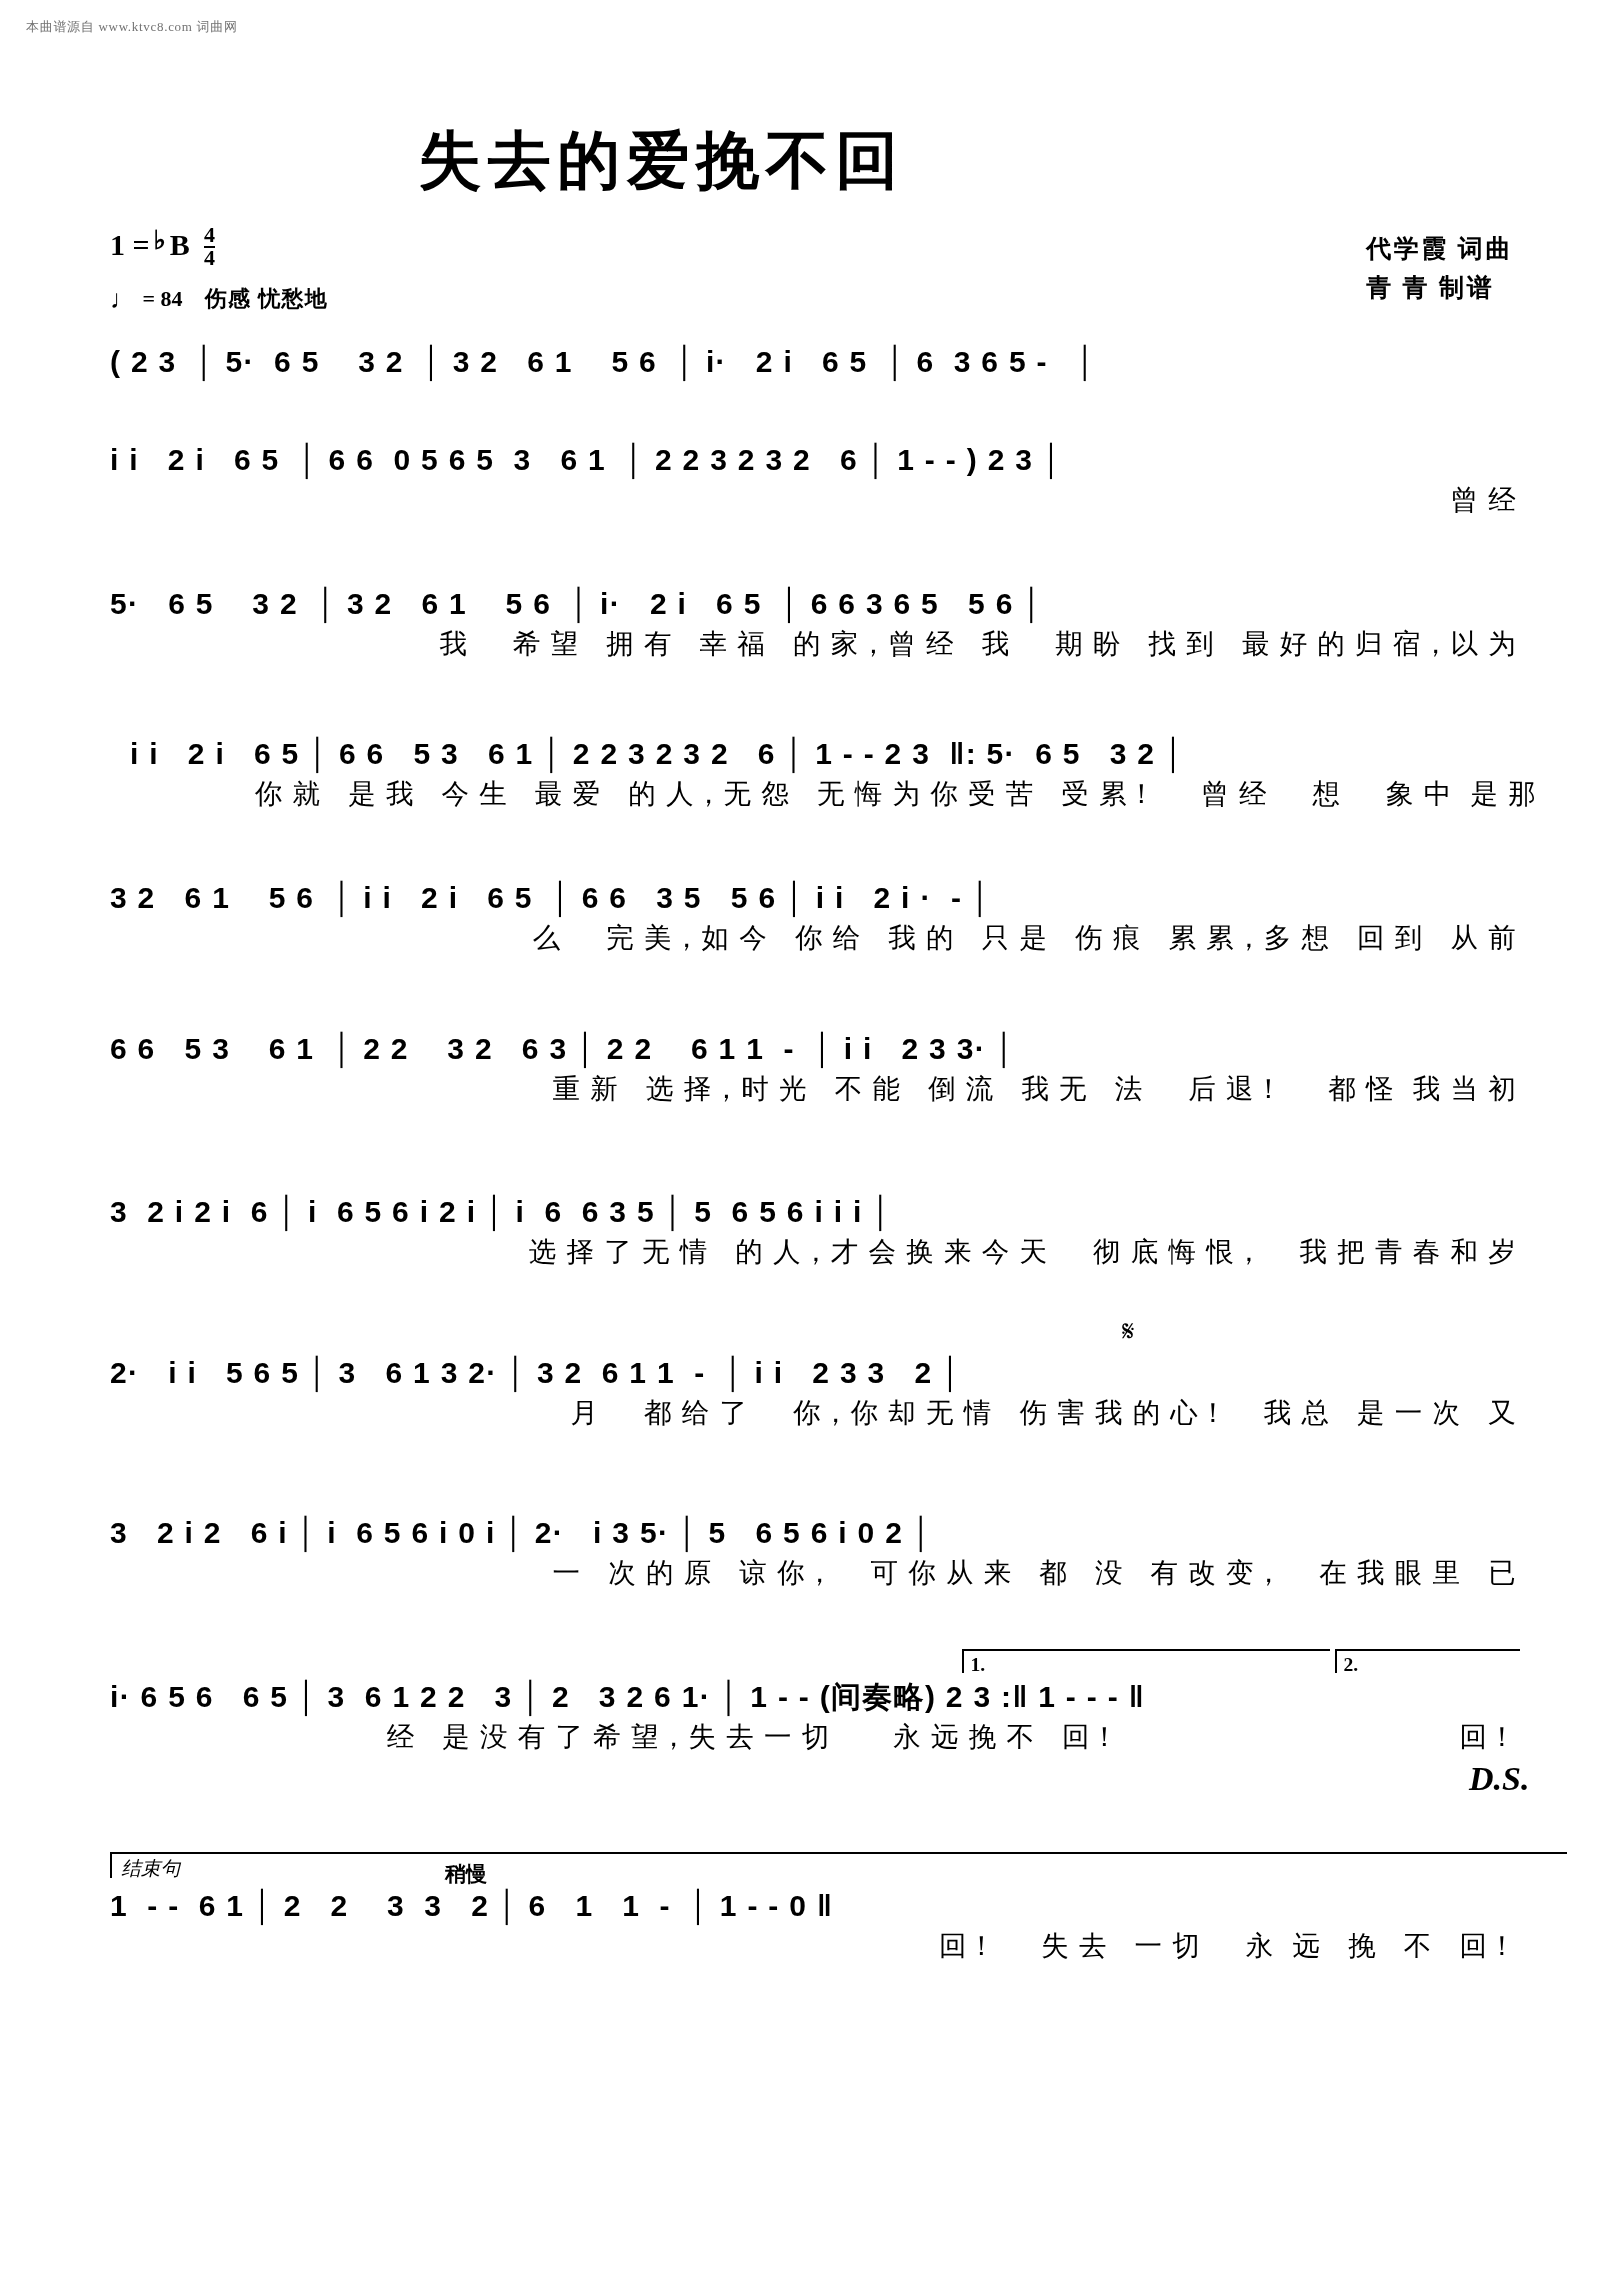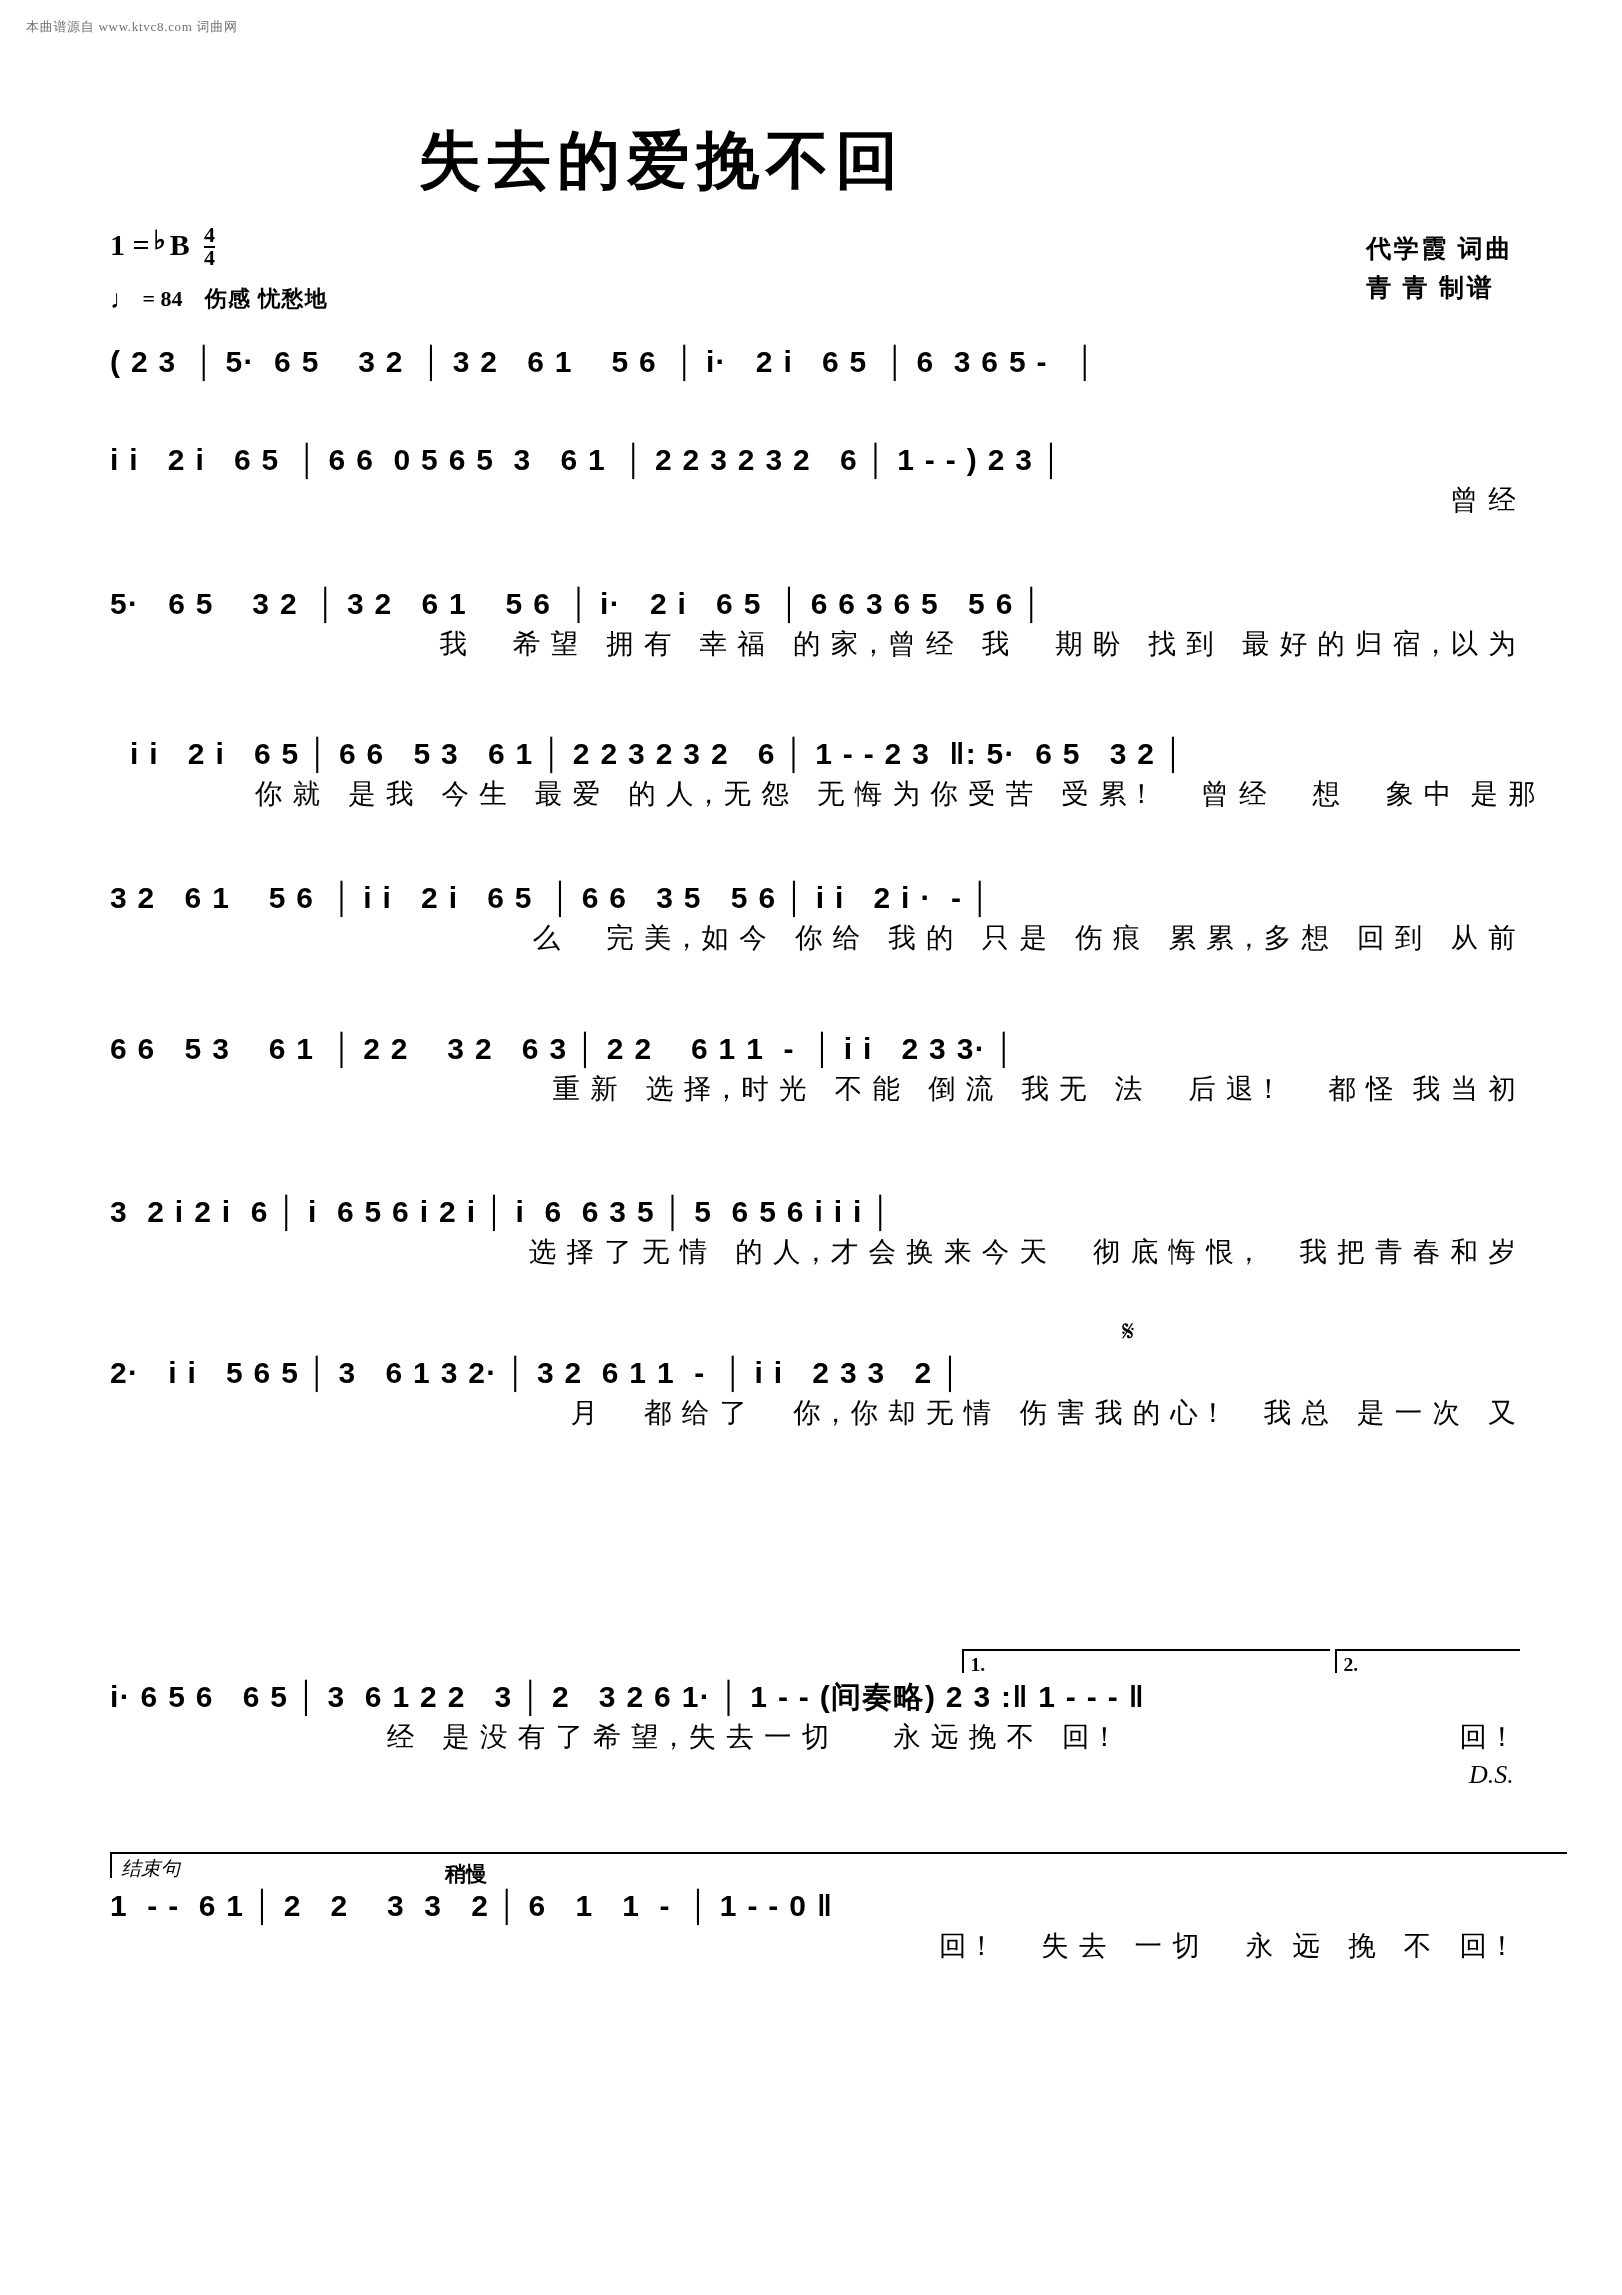--- a/index.html
+++ b/index.html
@@ -118,22 +118,22 @@
     white-space: pre;
     color: #000;
     margin-top: 10.5px;
     line-height: 1.0;
     text-align: right;
   }
   .ds-mark {
     position: absolute;
     font-family: "Liberation Serif", serif;
     font-style: italic;
-    font-weight: 400;
-    font-size: 26px;
+    font-weight: 700;
+    font-size: 34px;
   }
   .segno {
     position: absolute;
     font-size: 29px;
   }
   .bracket {
     position: absolute;
     border-left: 2px solid #000;
     border-top: 2px solid #000;
     height: 22px;
@@ -232,20 +232,24 @@
     <div class="lyrics">选 择 了 无 情   的 人，才 会 换 来 今 天     彻 底 悔 恨，    我 把 青 春 和 岁</div>
   </div>
 
   <div class="segno" style="left:1122px; top:1315px;">𝄋</div>
 
   <div class="system" style="top:1358px;">
     <div class="notes">2·   i i   5 6 5 │ 3   6 1 3 2· │ 3 2  6 1 1  -  │ i i   2 3 3   2 │</div>
     <div class="lyrics">月     都 给 了     你，你 却 无 情   伤 害 我 的 心！    我 总   是 一 次   又</div>
   </div>
 
+  <div class="system" style="top:1518px;">
+    <div class="notes">3   2 i 2   6 i │ i  6 5 6 i 0 i │ 2·   i 3 5· │ 5   6 5 6 i 0 2 │</div>
+    <div class="lyrics">一   次 的 原   谅 你，    可 你 从 来   都   没   有 改 变，    在 我 眼 里   已</div>
+  </div>
 
   <div class="bracket" style="left:962px; top:1649px; width:366px;">
     <span class="lbl">1.</span>
   </div>
   <div class="bracket" style="left:1335px; top:1649px; width:183px;">
     <span class="lbl">2.</span>
   </div>
 
   <div class="system" style="top:1682px;">
     <div class="notes">i· 6 5 6   6 5 │ 3  6 1 2 2   3 │ 2   3 2 6 1· │ 1 - - (间奏略) 2 3 :‖ 1 - - - ‖</div>

